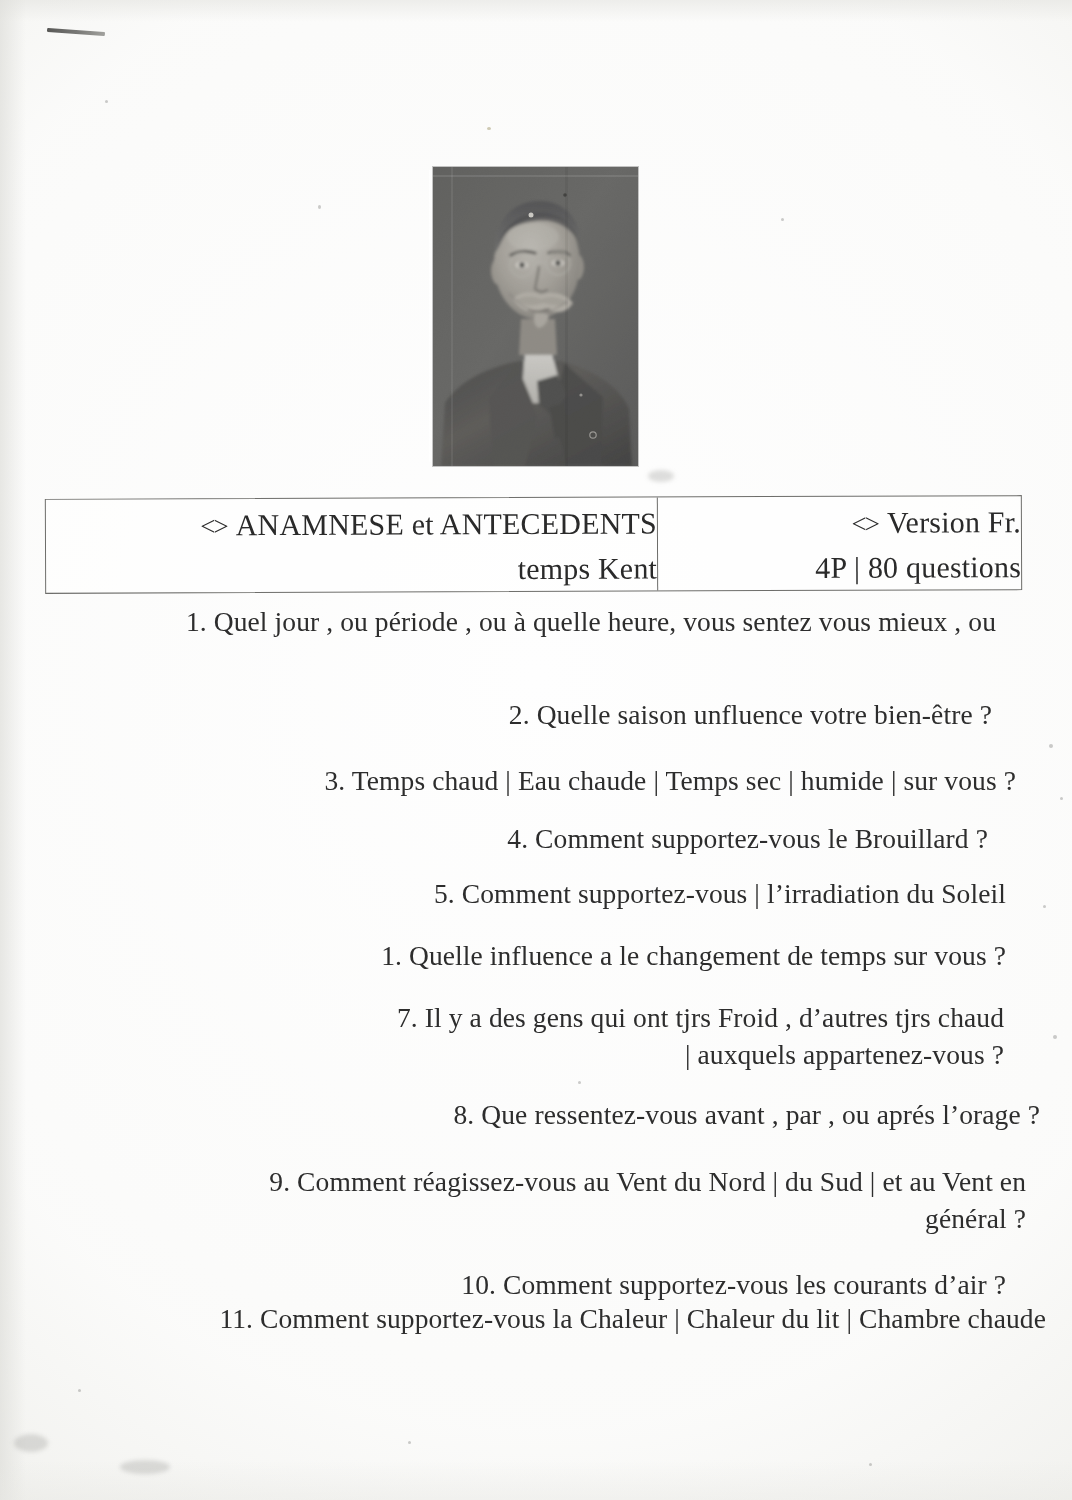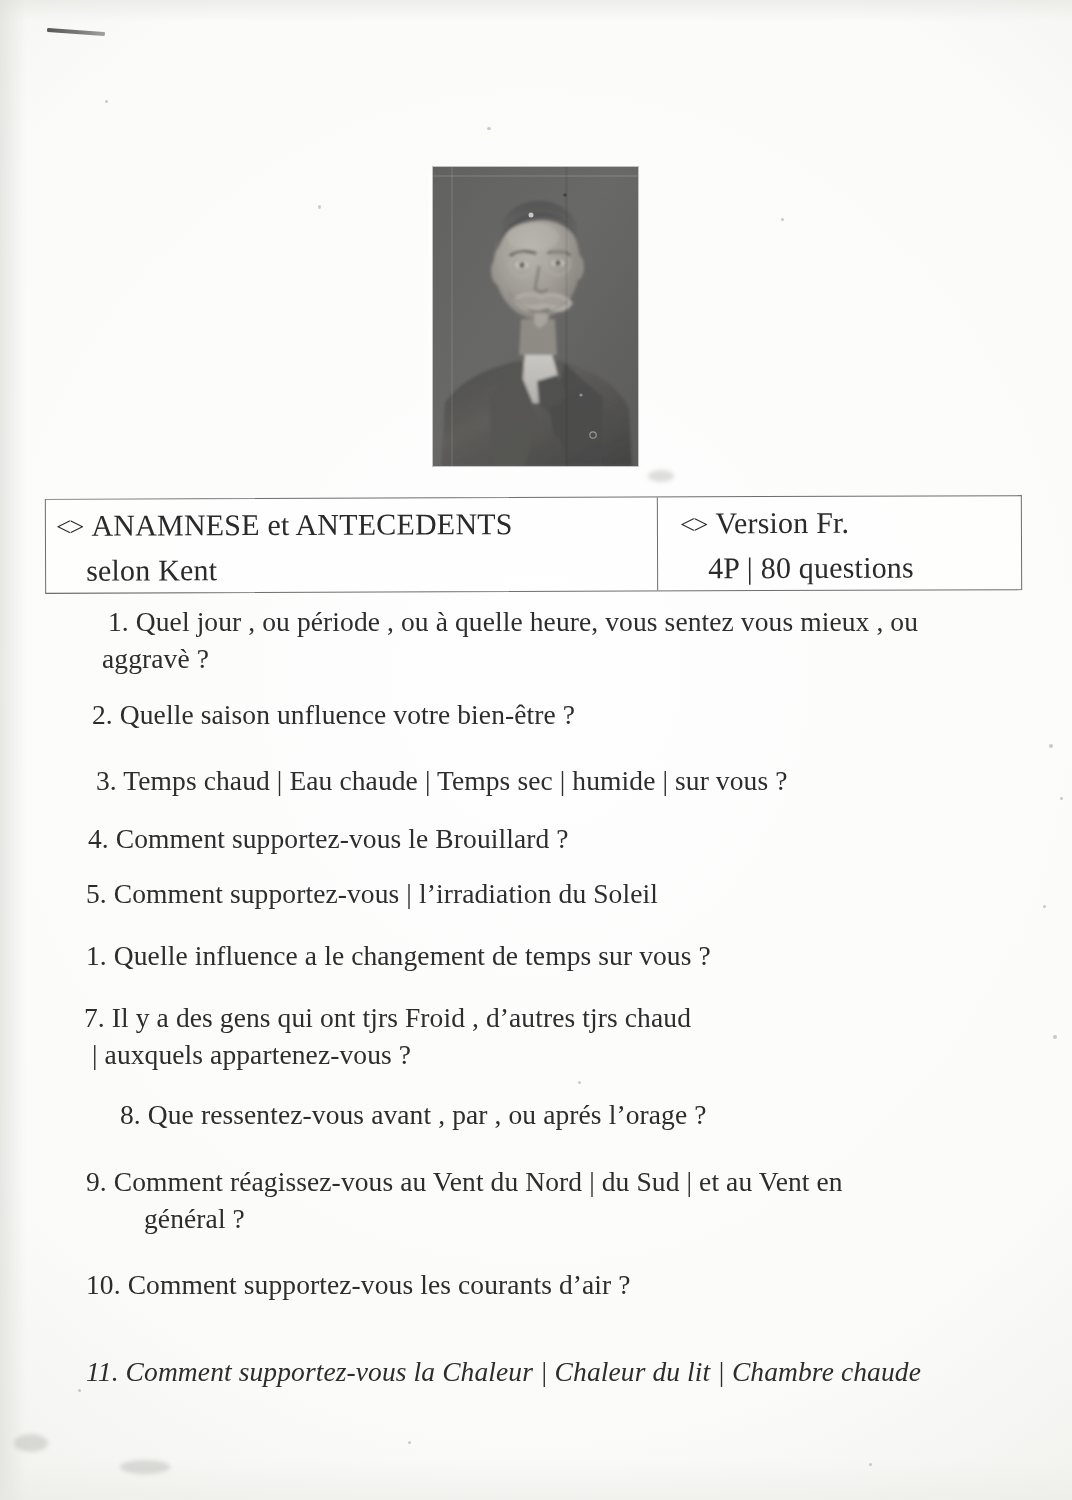--- a/index.html
+++ b/index.html
@@ -8,20 +8,21 @@
     background: #ffffff;
   }
   .page {
     position: relative;
     width: 1072px;
     height: 1500px;
     background: #fefefe;
     overflow: hidden;
     font-family: "Liberation Serif", "DejaVu Serif", serif;
     color: #2a2a2a;
+    text-align: right;
   }
 
   
   .paper-tint {
     position: absolute;
     inset: 0;
     background:
       radial-gradient(ellipse 90% 70% at 50% 45%, rgba(255,255,255,0) 0%, rgba(248,248,246,0.55) 72%, rgba(238,238,234,0.85) 100%);
     pointer-events: none;
   }
@@ -283,38 +284,37 @@
       <circle cx="148" cy="228" r="1.6" fill="#d9d6cf" opacity="0.5"></circle>
     </svg>
   </div>
 
   <div class="header-box">
     <div class="header-cell-left">
       <div class="hdr-line">
         <span class="diamond-glyph">&lt;&gt;</span><span>ANAMNESE et ANTECEDENTS</span>
       </div>
       <div class="hdr-line indent-1">
-        <span>selon Kent</span>
+        <span>temps Kent</span>
       </div>
     </div>
     <div class="header-cell-right">
       <div class="hdr-line">
         <span class="diamond-glyph">&lt;&gt;</span><span>Version Fr.</span>
       </div>
       <div class="hdr-line indent-2">
         <span>4P | 80 questions</span>
       </div>
     </div>
   </div>
 
   <div class="questions">
 
-    <div class="q-item" style="position:absolute; left:108px; top:7px; width:900px;">
+    <div class="q-item" style="position:absolute; left:96px; top:7px; width:900px;">
       <div class="q-line">1. Quel jour , ou période , ou à quelle heure, vous sentez vous mieux , ou</div>
-      <div class="q-line" style="margin-left:-6px;">aggravè ?</div>
     </div>
 
     <div class="q-item" style="position:absolute; left:92px; top:100px; width:900px;">
       <div class="q-line">2. Quelle saison unfluence votre bien-être ?</div>
     </div>
 
     <div class="q-item" style="position:absolute; left:96px; top:166px; width:920px;">
       <div class="q-line">3. Temps chaud | Eau chaude | Temps sec | humide | sur vous ?</div>
     </div>
 
@@ -341,19 +341,19 @@
 
     <div class="q-item" style="position:absolute; left:86px; top:567px; width:940px;">
       <div class="q-line">9. Comment réagissez-vous au Vent du Nord | du Sud | et au Vent en</div>
       <div class="q-line" style="margin-left:58px;">général ?</div>
     </div>
 
     <div class="q-item" style="position:absolute; left:86px; top:670px; width:920px;">
       <div class="q-line">10. Comment supportez-vous les courants d’air ?</div>
     </div>
 
-    <div class="q-item" style="position:absolute; left:86px; top:757px; width:960px;font-style:italic;">
+    <div class="q-item" style="position:absolute; left:86px; top:704px; width:960px;">
       <div class="q-line">11. Comment supportez-vous la Chaleur | Chaleur du lit | Chambre chaude</div>
     </div>
 
   </div>
 
 </div>
 
 </body></html>

